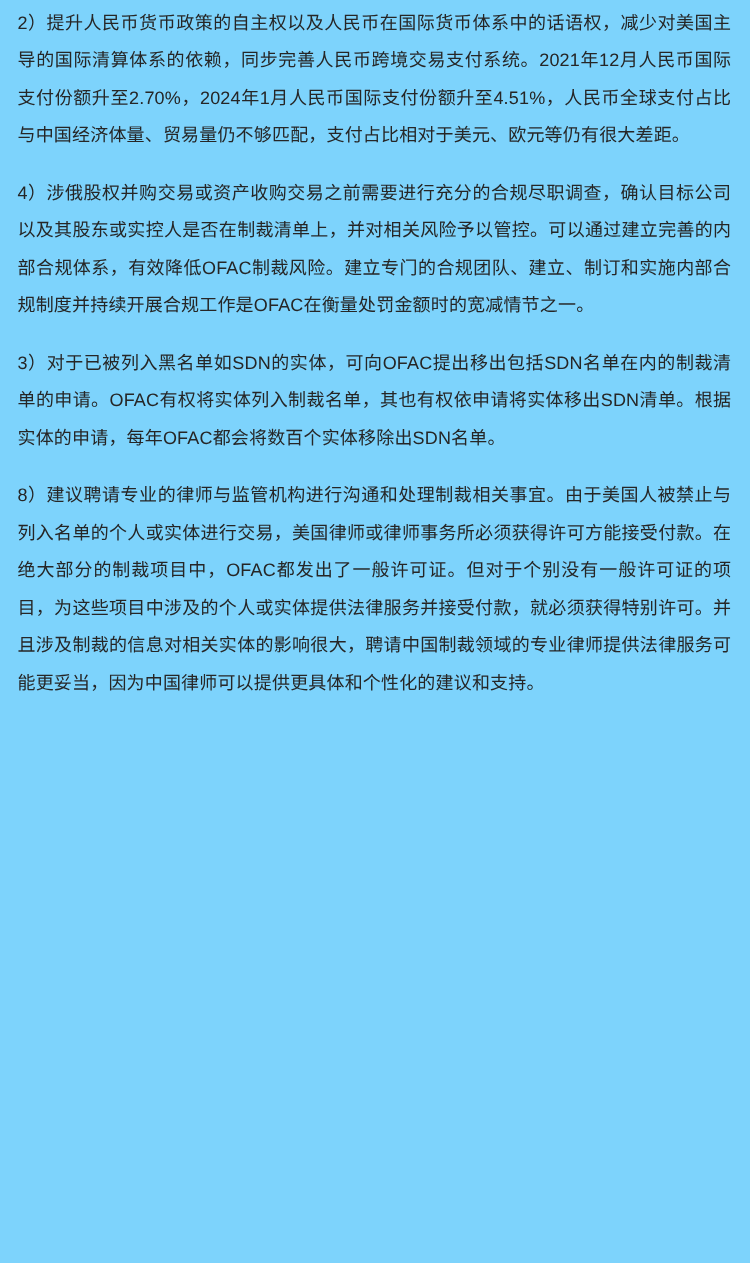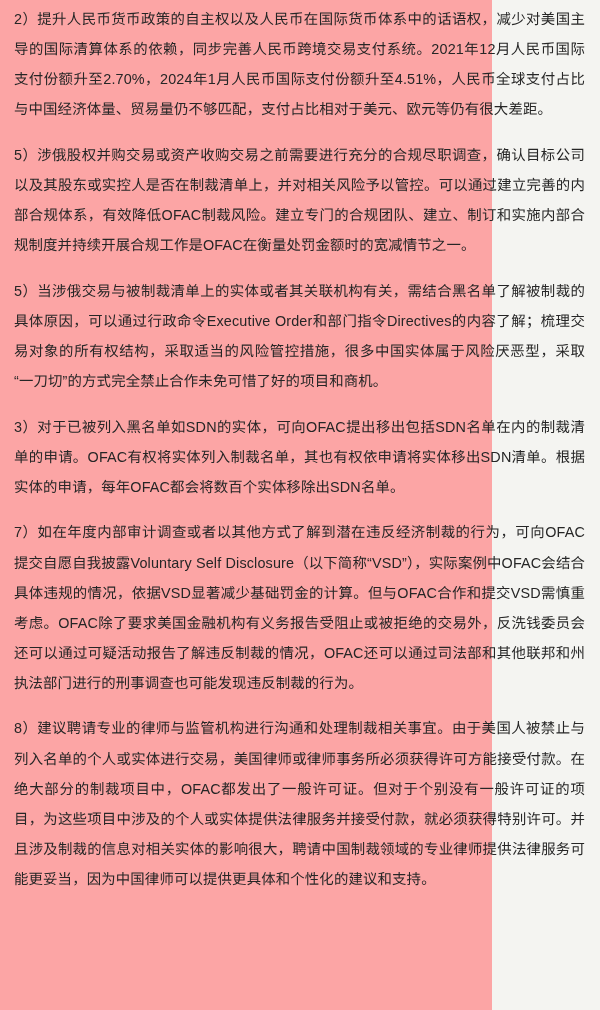--- a/index.html
+++ b/index.html
@@ -8,23 +8,23 @@
     padding: 0;
   }
   body {
     width: 600px;
     height: 1010px;
     background: #f4f4f1;
     font-family: "Liberation Sans", "DejaVu Sans", sans-serif;
     overflow: hidden;
   }
   .page {
-    width: 492px;
+    width: 600px;
     height: 1010px;
-    background: #fca5a5;
+    background: #7dd3fc;
     box-sizing: border-box;
     padding: 4px 15px 0 14px;
     position: relative;
   }
   .doc-body {
     width: 571px;
   }
   .para {
     font-size: 14.4px;
     line-height: 30.1px;
@@ -39,19 +39,17 @@
   .para:last-child {
     margin-bottom: 0;
   }
 </style>
 </head>
 <body>
 
 <div class="page">
   <div class="doc-body">
     <p class="para">2）提升人民币货币政策的自主权以及人民币在国际货币体系中的话语权，减少对美国主导的国际清算体系的依赖，同步完善人民币跨境交易支付系统。2021年12月人民币国际支付份额升至2.70%，2024年1月人民币国际支付份额升至4.51%，人民币全球支付占比与中国经济体量、贸易量仍不够匹配，支付占比相对于美元、欧元等仍有很大差距。</p>
-    <p class="para">5）涉俄股权并购交易或资产收购交易之前需要进行充分的合规尽职调查，确认目标公司以及其股东或实控人是否在制裁清单上，并对相关风险予以管控。可以通过建立完善的内部合规体系，有效降低OFAC制裁风险。建立专门的合规团队、建立、制订和实施内部合规制度并持续开展合规工作是OFAC在衡量处罚金额时的宽减情节之一。</p>
-    <p class="para">5）当涉俄交易与被制裁清单上的实体或者其关联机构有关，需结合黑名单了解被制裁的具体原因，可以通过行政命令Executive Order和部门指令Directives的内容了解；梳理交易对象的所有权结构，采取适当的风险管控措施，很多中国实体属于风险厌恶型，采取“一刀切”的方式完全禁止合作未免可惜了好的项目和商机。</p>
+    <p class="para">4）涉俄股权并购交易或资产收购交易之前需要进行充分的合规尽职调查，确认目标公司以及其股东或实控人是否在制裁清单上，并对相关风险予以管控。可以通过建立完善的内部合规体系，有效降低OFAC制裁风险。建立专门的合规团队、建立、制订和实施内部合规制度并持续开展合规工作是OFAC在衡量处罚金额时的宽减情节之一。</p>
     <p class="para">3）对于已被列入黑名单如SDN的实体，可向OFAC提出移出包括SDN名单在内的制裁清单的申请。OFAC有权将实体列入制裁名单，其也有权依申请将实体移出SDN清单。根据实体的申请，每年OFAC都会将数百个实体移除出SDN名单。</p>
-    <p class="para">7）如在年度内部审计调查或者以其他方式了解到潜在违反经济制裁的行为，可向OFAC提交自愿自我披露Voluntary Self Disclosure（以下简称“VSD”），实际案例中OFAC会结合具体违规的情况，依据VSD显著减少基础罚金的计算。但与OFAC合作和提交VSD需慎重考虑。OFAC除了要求美国金融机构有义务报告受阻止或被拒绝的交易外，反洗钱委员会还可以通过可疑活动报告了解违反制裁的情况，OFAC还可以通过司法部和其他联邦和州执法部门进行的刑事调查也可能发现违反制裁的行为。</p>
     <p class="para">8）建议聘请专业的律师与监管机构进行沟通和处理制裁相关事宜。由于美国人被禁止与列入名单的个人或实体进行交易，美国律师或律师事务所必须获得许可方能接受付款。在绝大部分的制裁项目中，OFAC都发出了一般许可证。但对于个别没有一般许可证的项目，为这些项目中涉及的个人或实体提供法律服务并接受付款，就必须获得特别许可。并且涉及制裁的信息对相关实体的影响很大，聘请中国制裁领域的专业律师提供法律服务可能更妥当，因为中国律师可以提供更具体和个性化的建议和支持。</p>
   </div>
 </div>
 
 </body></html>

